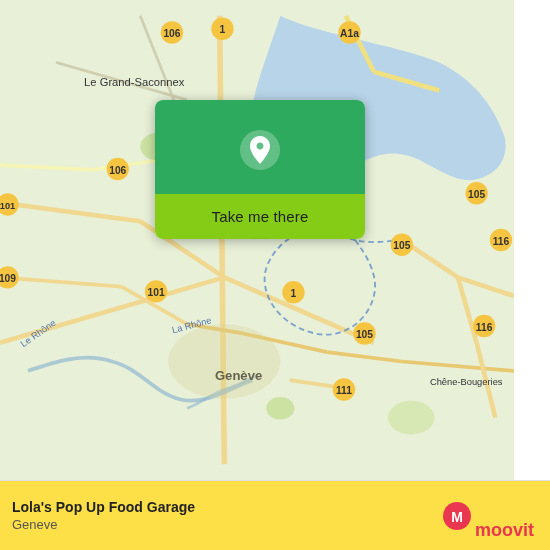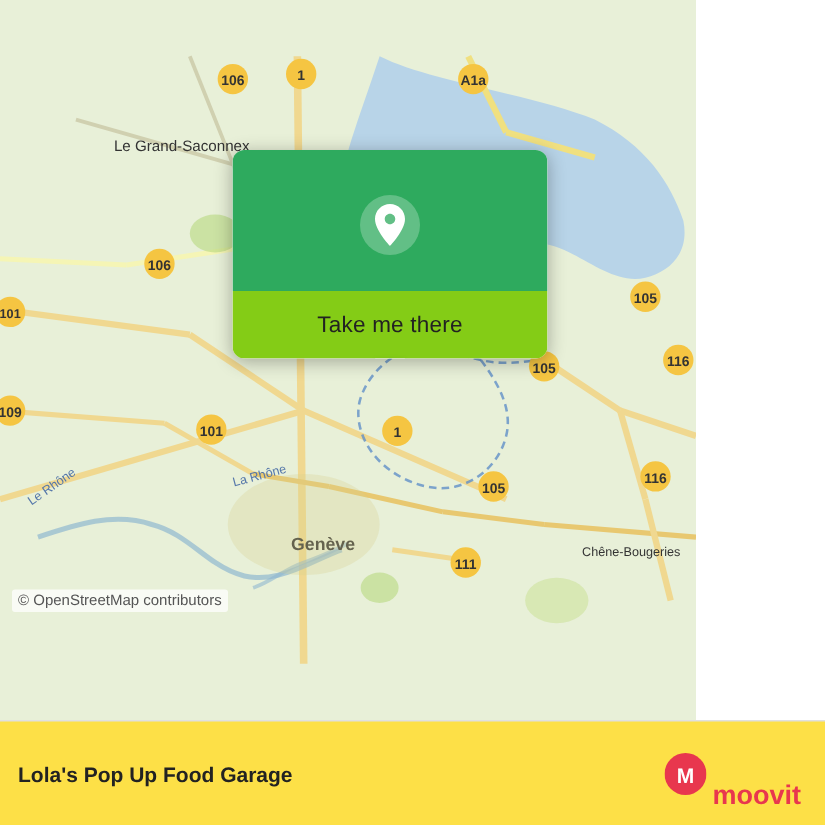--- a/index.html
+++ b/index.html
@@ -13,21 +13,21 @@
     }
 
     #app {
       width: 550px;
       height: 550px;
       display: flex;
       flex-direction: column;
     }
 
     #map-container {
-      width: 464px;
+      width: 514px;
       height: 480px;
       position: relative;
       overflow: hidden;
       background-color: #e8f0d8;
     }
 
     
     #map-svg {
       width: 100%;
       height: 100%;
@@ -255,38 +255,38 @@
       <text x="460" y="395" font-size="10" fill="#333">Chêne-Bougeries</text>
 
       <ellipse cx="240" cy="370" rx="60" ry="40" fill="#d8d090" opacity="0.3"></ellipse>
 
       <ellipse cx="170" cy="140" rx="20" ry="15" fill="#b8d880" opacity="0.6"></ellipse>
       <ellipse cx="300" cy="420" rx="15" ry="12" fill="#b8d880" opacity="0.6"></ellipse>
       <ellipse cx="440" cy="430" rx="25" ry="18" fill="#c8e090" opacity="0.5"></ellipse>
     </svg>
 
     
-    <div id="osm-credit">© OpenStreetMap contributors</div>
 
     
     <div id="popup-card">
       <div id="popup-green-area">
         <svg id="location-pin-icon" viewBox="0 0 44 44" fill="none" xmlns="http://www.w3.org/2000/svg">
           <circle cx="22" cy="22" r="20" fill="white" opacity="0.25"></circle>
           <path d="M22 8C16.48 8 12 12.48 12 18C12 25.5 22 36 22 36C22 36 32 25.5 32 18C32 12.48 27.52 8 22 8ZM22 21.5C20.07 21.5 18.5 19.93 18.5 18C18.5 16.07 20.07 14.5 22 14.5C23.93 14.5 25.5 16.07 25.5 18C25.5 19.93 23.93 21.5 22 21.5Z" fill="white"></path>
         </svg>
       </div>
       <button id="popup-button">Take me there</button>
     </div>
 
   </div>
 
   <div id="bottom-bar">
     <div id="place-info">
       <span id="place-name">Lola's Pop Up Food Garage</span>
+      <span id="place-location">Geneve</span>
     </div>
     <div id="moovit-logo">
 
       <svg id="moovit-icon" viewBox="0 0 28 28" xmlns="http://www.w3.org/2000/svg">
         <circle cx="14" cy="14" r="14" fill="#e8374e"></circle>
         <text x="14" y="20" text-anchor="middle" font-size="14" font-weight="bold" fill="white">M</text>
       </svg>
       <span id="moovit-text">moovit</span>
     </div>
   </div>

